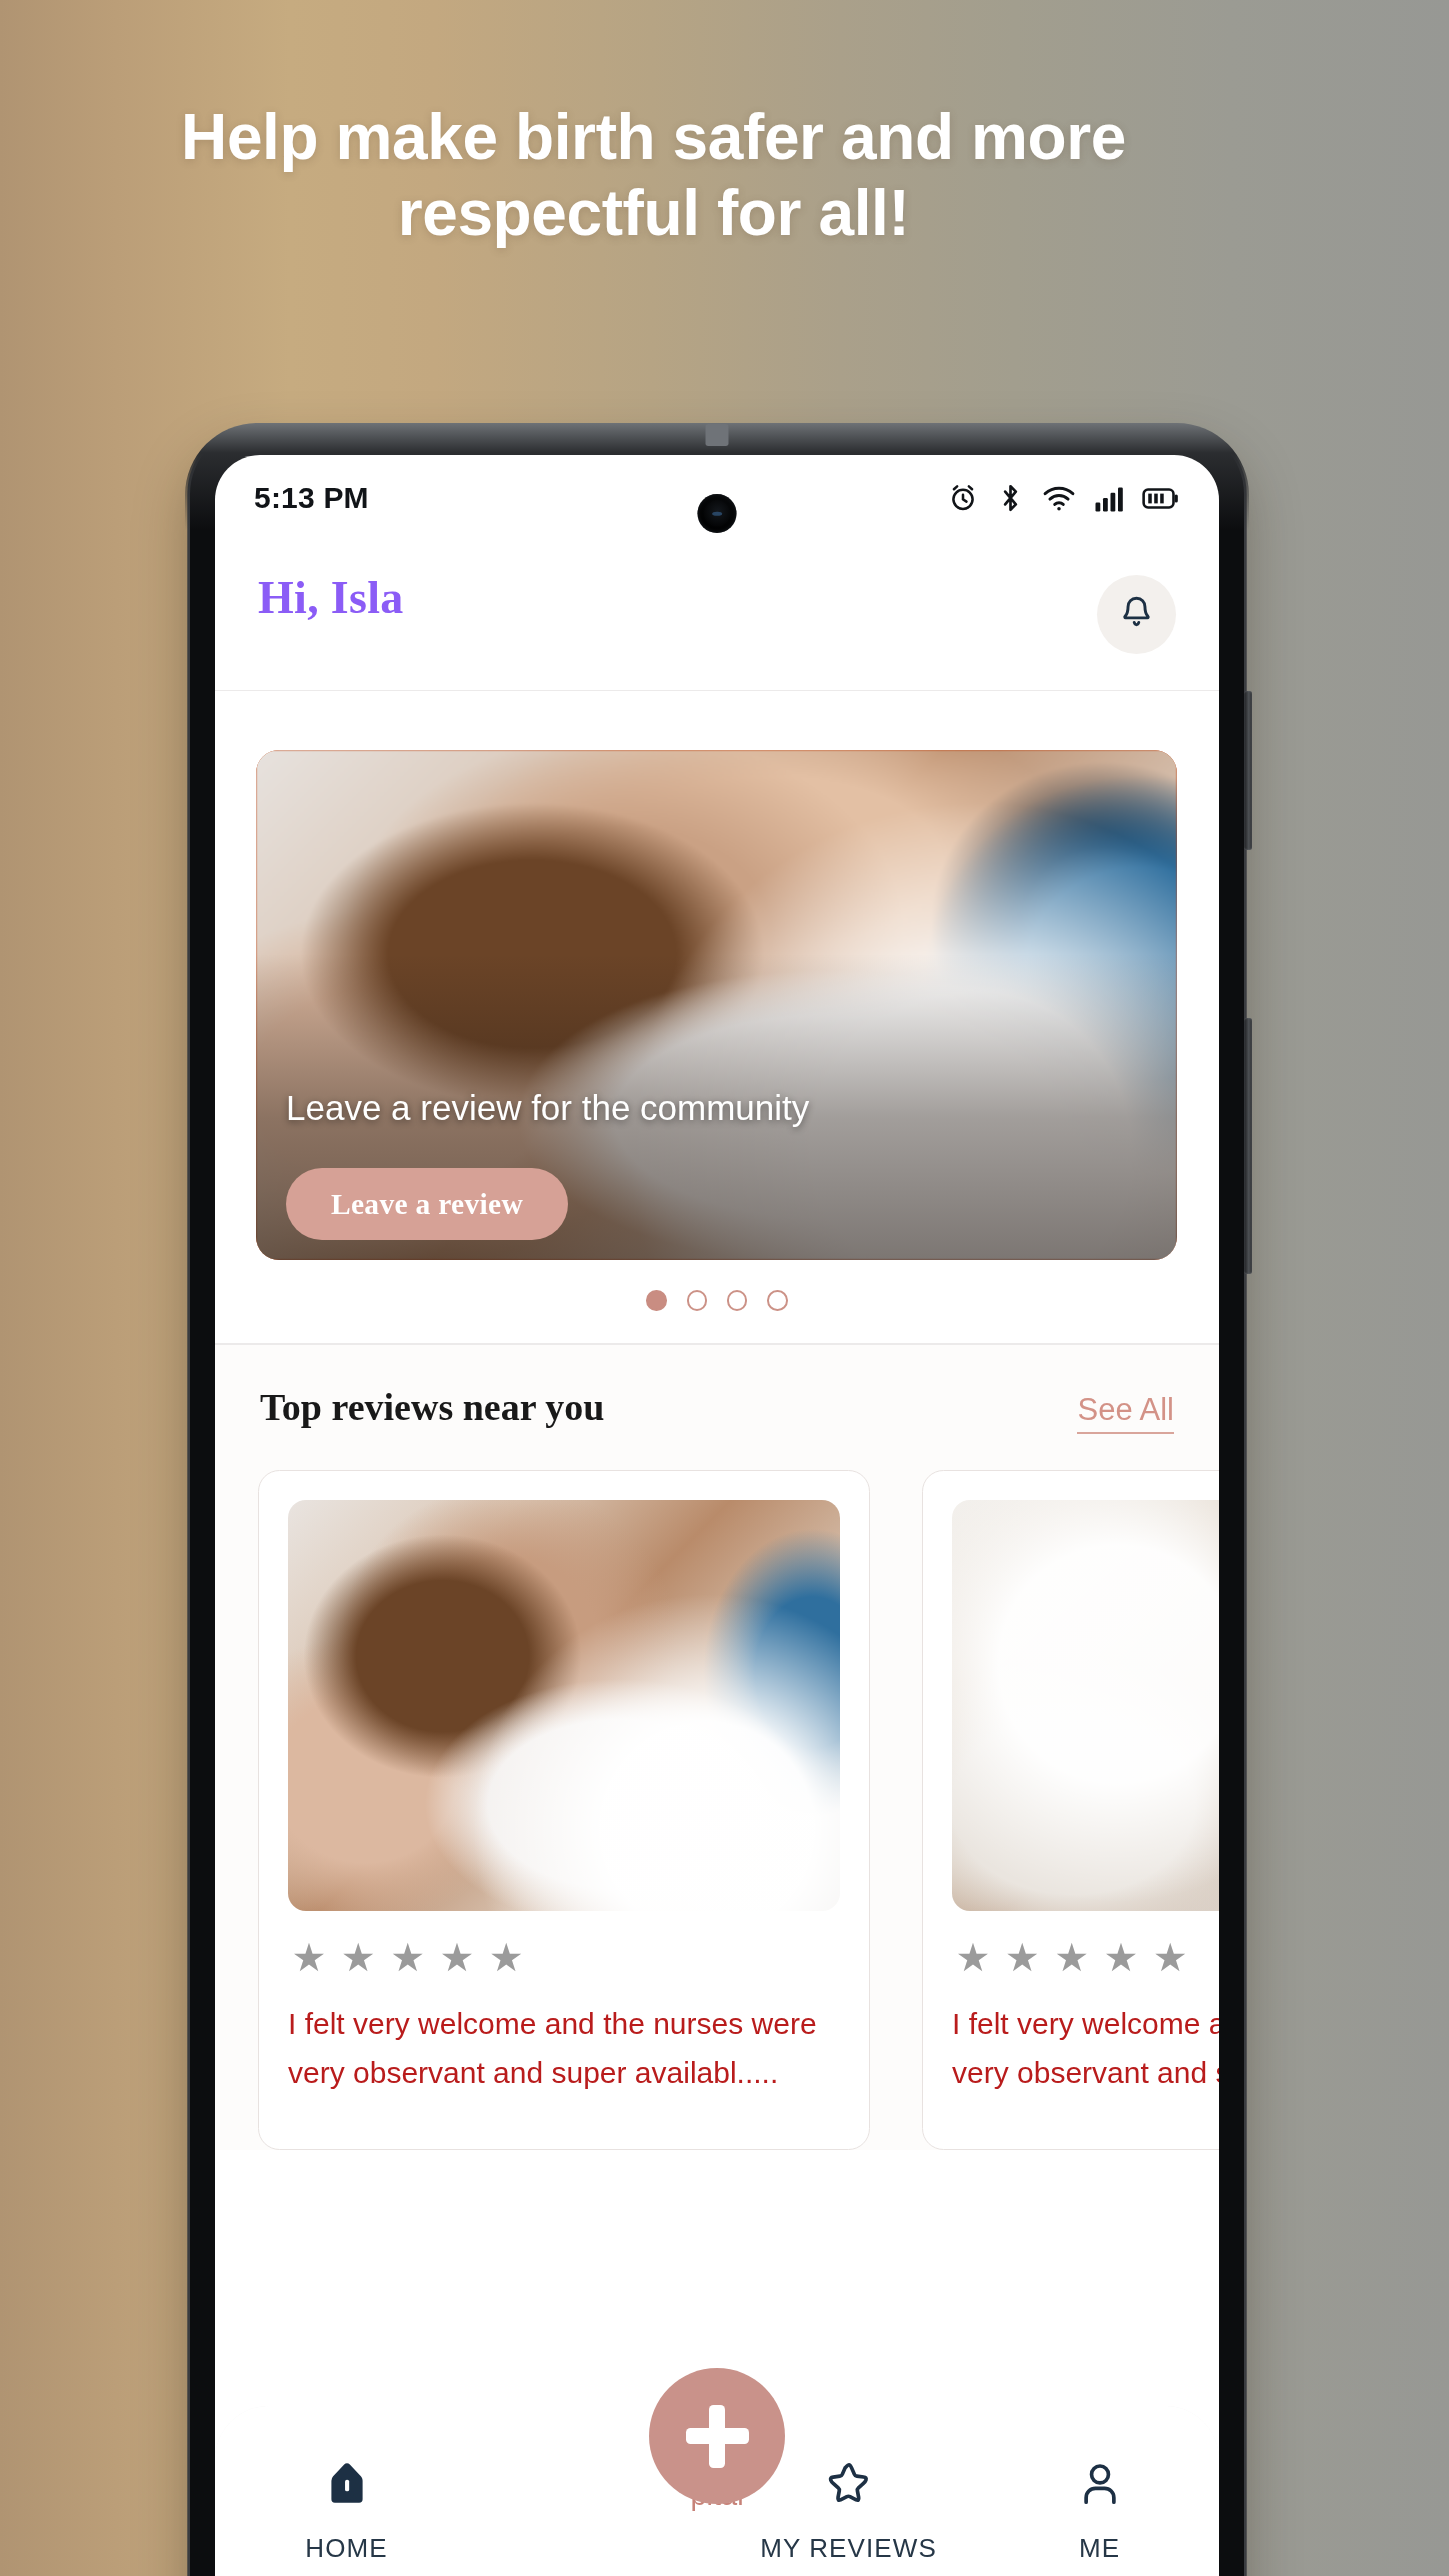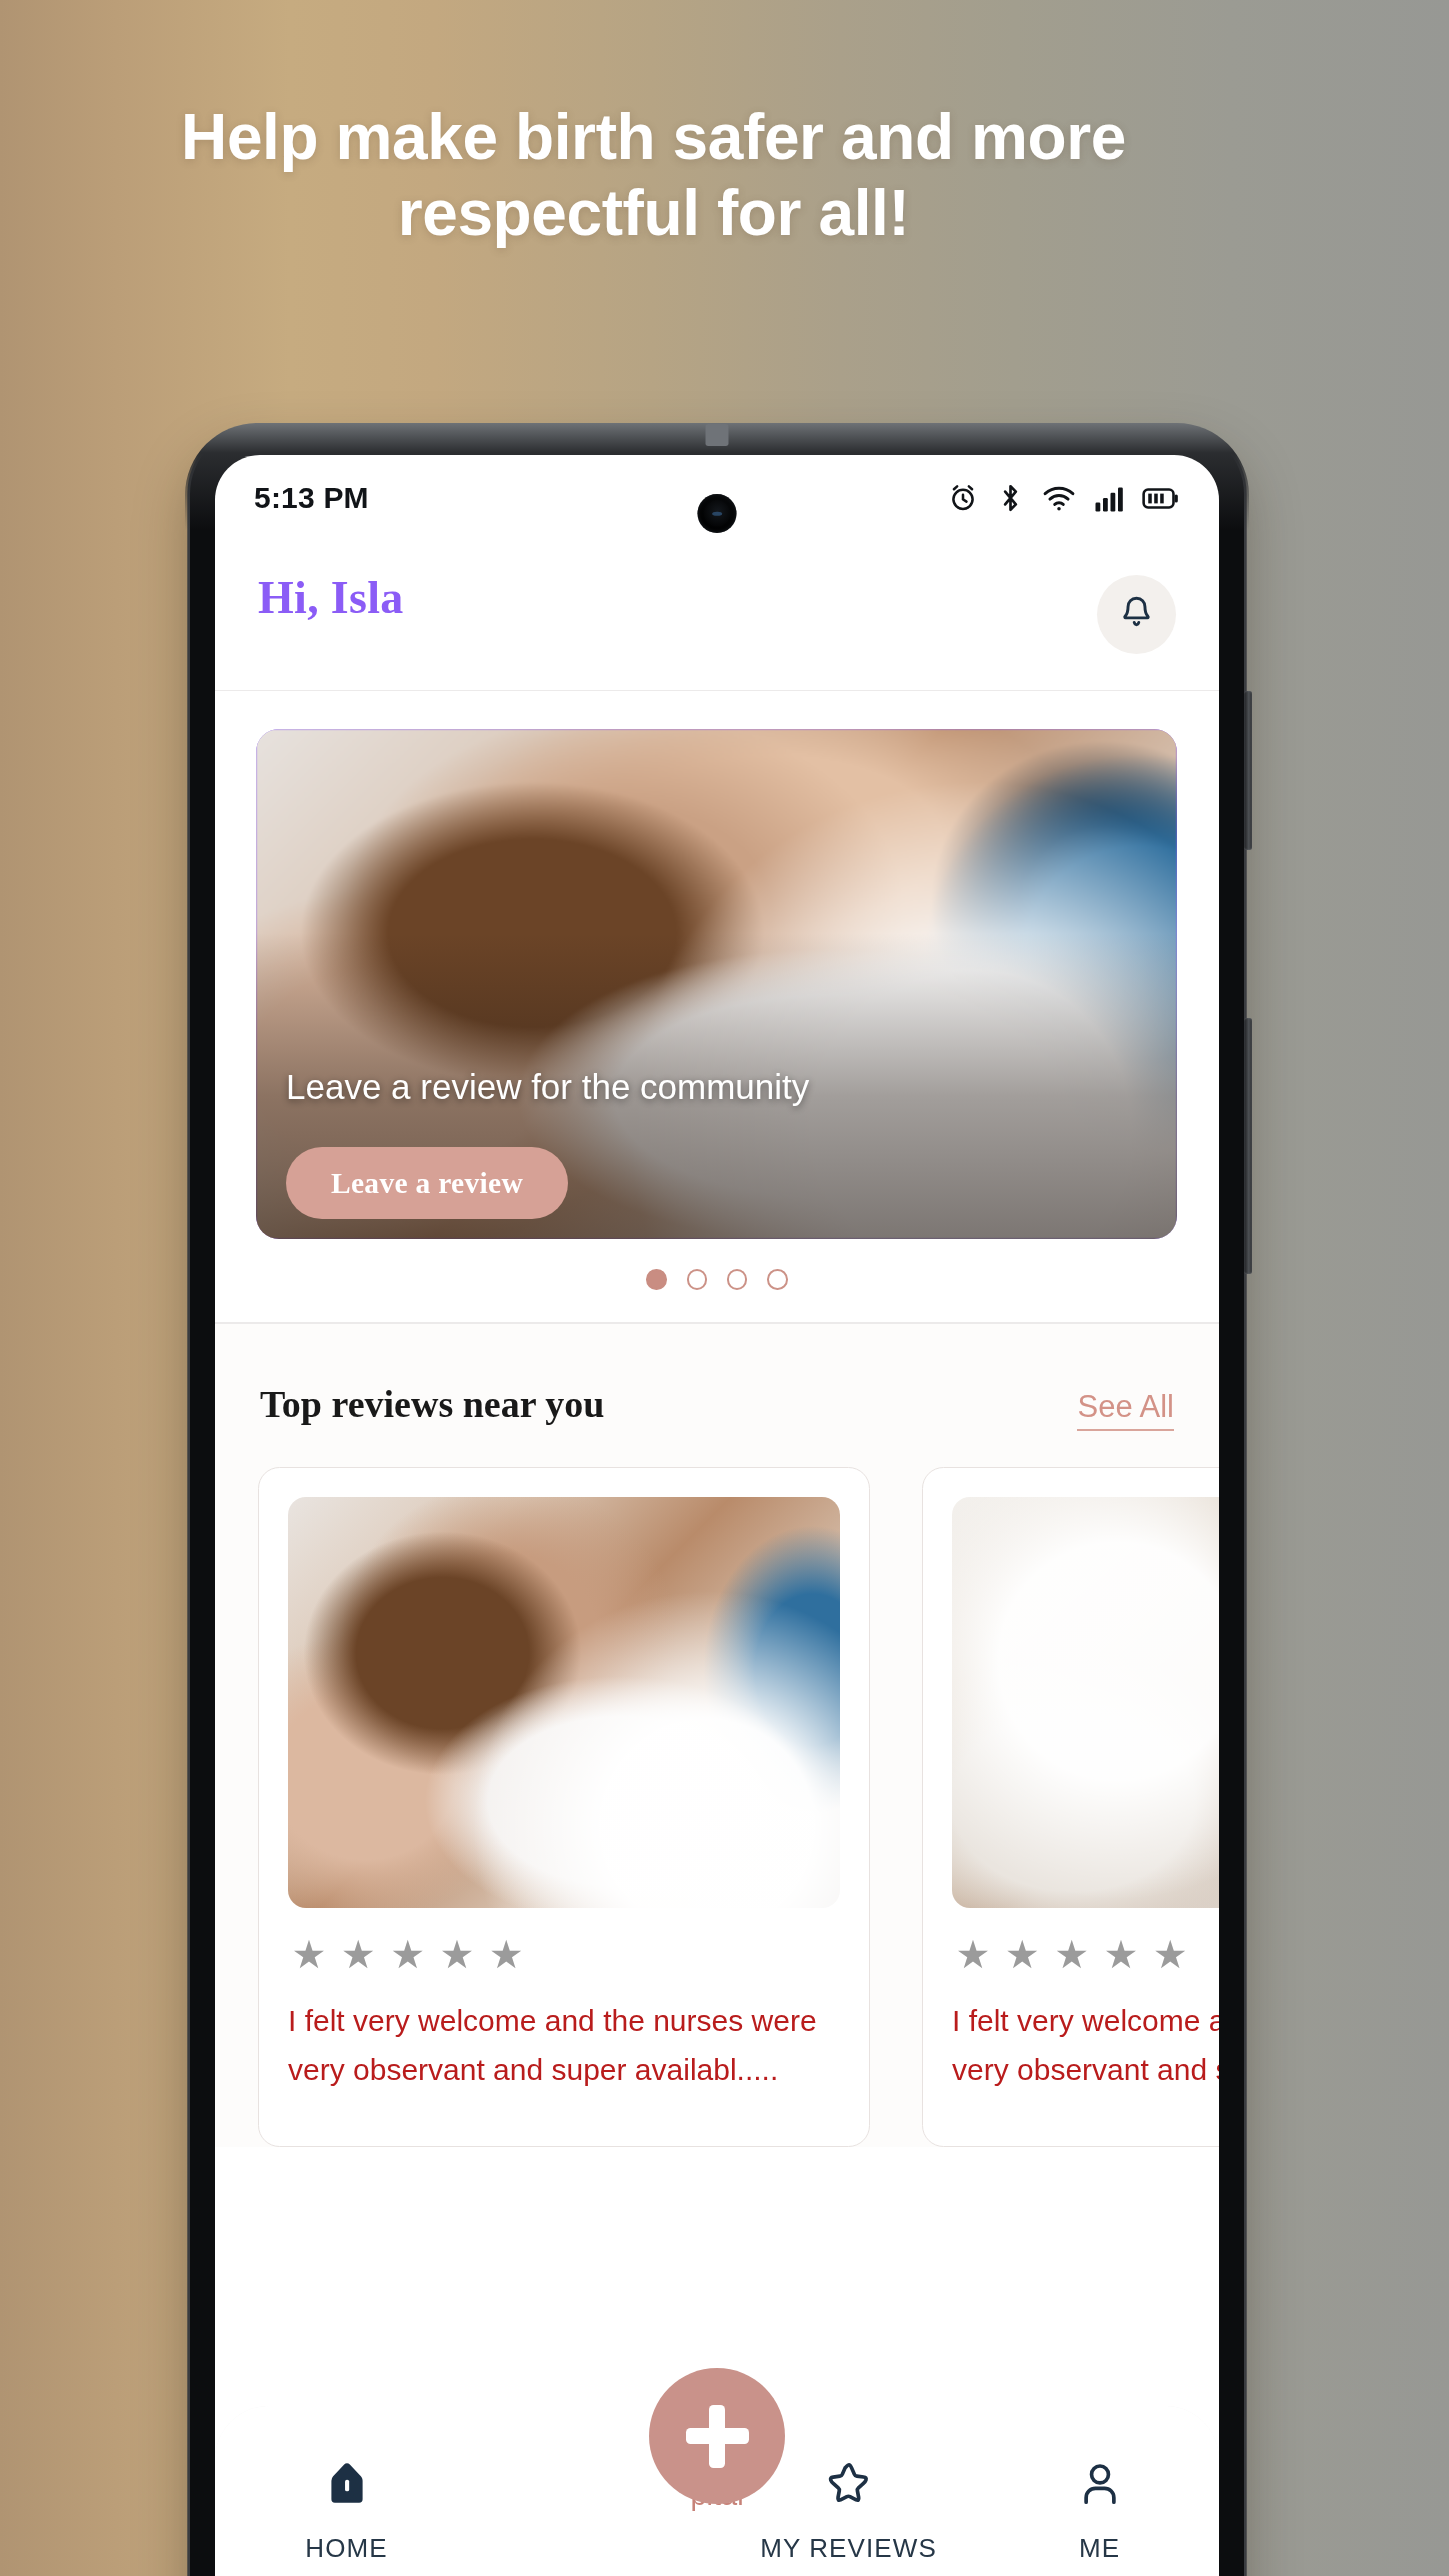--- a/index.html
+++ b/index.html
@@ -106,21 +106,22 @@
     margin-top:3.6px;
   }
 
   .hairline { height:1.8px; background:#eceaea; }
 
   
   .hero-wrap { padding:38px 41px 0 41px; }
   .hero {
     position:relative; width:921px; height:510px;
     border-radius:23px; overflow:hidden;
-    background:#8b5cf6;
+    background:#c2410c;
+    margin-top:21px;
   }
   .hero-photo {
     position:absolute; inset:0;
     background:
       radial-gradient(circle at 78% 78%, rgba(255,255,255,.97) 0 19%, rgba(255,255,255,0) 42%),
       radial-gradient(ellipse 42% 36% at 62% 72%, #f3f0ee 0 55%, rgba(243,240,238,0) 80%),
       radial-gradient(ellipse 30% 50% at 96% 44%, #2f6f9e 0 42%, rgba(47,111,158,0) 78%),
       radial-gradient(ellipse 26% 44% at 92% 34%, #0c1b2c 0 34%, rgba(12,27,44,0) 72%),
       radial-gradient(ellipse 34% 40% at 30% 40%, #6b4427 0 46%, rgba(107,68,39,0) 74%),
       radial-gradient(ellipse 40% 52% at 40% 36%, #caa184 0 40%, rgba(202,161,132,0) 76%),
@@ -149,21 +150,21 @@
     letter-spacing:0.3px;
   }
   .dots {
     display:flex; justify-content:center; gap:19.7px;
     margin-top:30px; padding-bottom:32px;
   }
   .dot { width:20.6px; height:20.6px; border-radius:50%; border:2.7px solid #cc9287; }
   .dot.active { background:#c98d82; border-color:#c98d82; }
 
   
-  .reviews-sec { background:#fdfcfb; padding-top:19px; }
+  .reviews-sec { background:#fdfcfb; padding-top:1px; }
   .sec-head {
     display:flex; align-items:baseline;
     padding:39px 45px 0 45px;
   }
   .sec-title {
     font-family:"Liberation Serif", serif;
     font-weight:bold; font-size:38px; color:#191919; flex:1;
   }
   .see-all {
     font-size:31px; color:#d39287;

